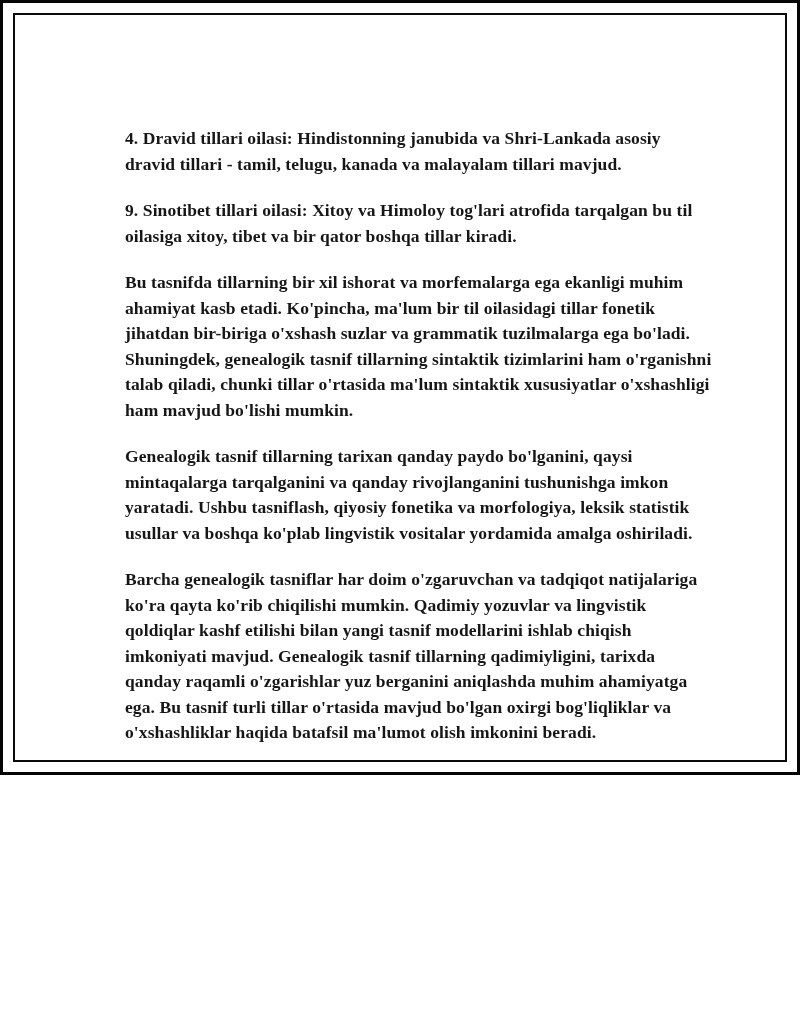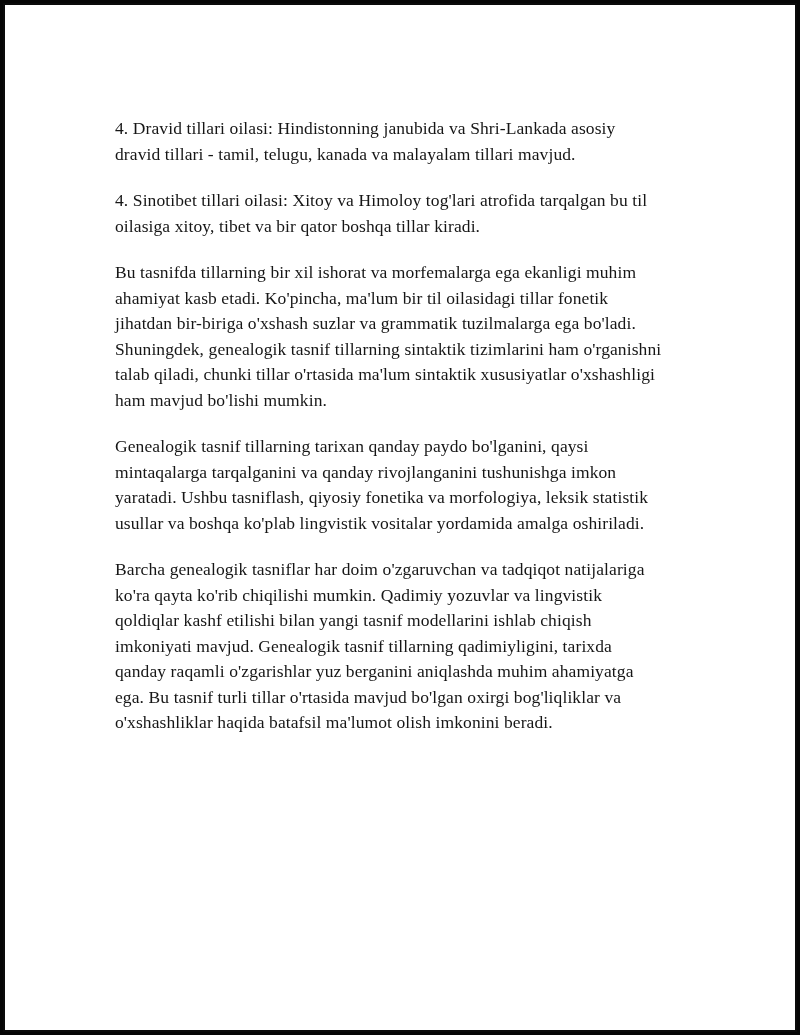--- a/index.html
+++ b/index.html
@@ -3,24 +3,25 @@
 <meta charset="utf-8">
 <style>
   html, body {
     margin: 0;
     padding: 0;
     background: #ffffff;
   }
   .page {
     box-sizing: border-box;
     width: 800px;
-    height: 1035px;
+    height: 775px;
     background: #ffffff;
     border: 3px solid #050505;
-    padding: 0;
+    padding: 10px;
+    font-weight: bold;
   }
   .page-inner {
     box-sizing: border-box;
     width: 100%;
     height: 100%;
     border: 2px solid #0a0a0a;
     background: #ffffff;
     padding: 111px 0 0 110px;
     overflow: hidden;
   }
@@ -35,21 +36,21 @@
   }
 </style>
 </head>
 <body>
 
 <div class="page">
   <div class="page-inner">
     <div class="doc">
       <p>4. Dravid tillari oilasi: Hindistonning janubida va Shri-Lankada asosiy
 dravid tillari - tamil, telugu, kanada va malayalam tillari mavjud.</p>
-      <p>4. Sinotibet tillari oilasi: Xitoy va Himoloy tog'lari atrofida tarqalgan bu til
+      <p>9. Sinotibet tillari oilasi: Xitoy va Himoloy tog'lari atrofida tarqalgan bu til
 oilasiga xitoy, tibet va bir qator boshqa tillar kiradi.</p>
       <p>Bu tasnifda tillarning bir xil ishorat va morfemalarga ega ekanligi muhim
 ahamiyat kasb etadi. Ko'pincha, ma'lum bir til oilasidagi tillar fonetik
 jihatdan bir-biriga o'xshash suzlar va grammatik tuzilmalarga ega bo'ladi.
 Shuningdek, genealogik tasnif tillarning sintaktik tizimlarini ham o'rganishni
 talab qiladi, chunki tillar o'rtasida ma'lum sintaktik xususiyatlar o'xshashligi
 ham mavjud bo'lishi mumkin.</p>
       <p>Genealogik tasnif tillarning tarixan qanday paydo bo'lganini, qaysi
 mintaqalarga tarqalganini va qanday rivojlanganini tushunishga imkon
 yaratadi. Ushbu tasniflash, qiyosiy fonetika va morfologiya, leksik statistik

